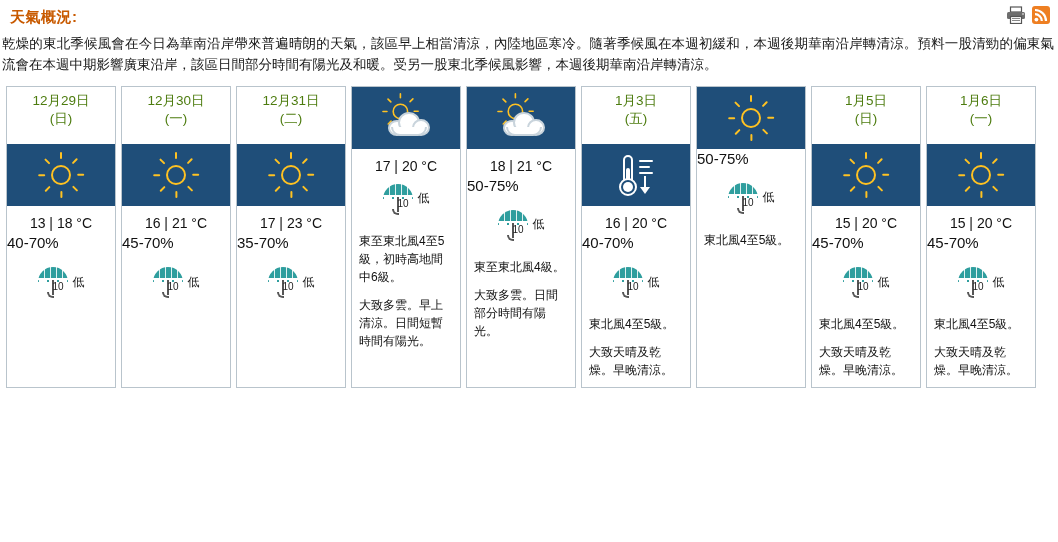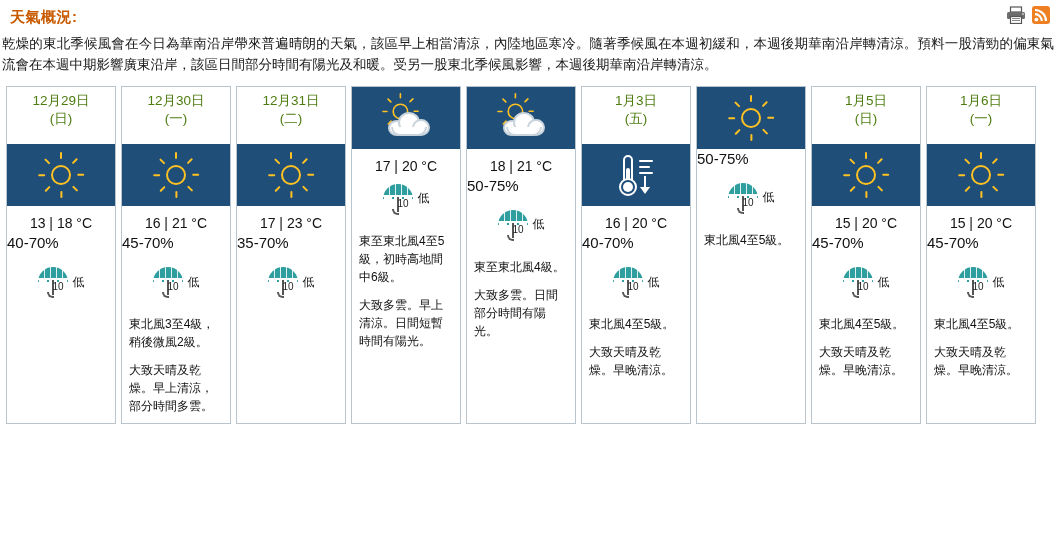--- a/index.html
+++ b/index.html
@@ -423,24 +423,20 @@
               <span class="seg" style="left:18px"></span>
               <span class="seg" style="left:24px"></span>
             </span>
             <span class="scallop"></span>
             <span class="stick"></span>
             <span class="hook"></span>
             <span class="uvnum">10</span>
           </span>
           <span class="uv-label">低</span>
         </div>
-        <div class="day-desc">
-          <p class="wind">東北風3至4級，稍後微風2級。</p>
-          <p class="cond">大致天晴及乾燥。早上清涼，部分時間多雲。</p>
-        </div>
       </div>
       <div class="day">
         <div class="day-date"><span>12月31日</span><span class="dow">(二)</span></div>
         <div class="day-icon">
           <span class="sun">
             <span class="core"></span>
             <span class="ray" style="transform:rotate(0deg)"></span>
             <span class="ray" style="transform:rotate(45deg)"></span>
             <span class="ray" style="transform:rotate(90deg)"></span>
             <span class="ray" style="transform:rotate(135deg)"></span>

